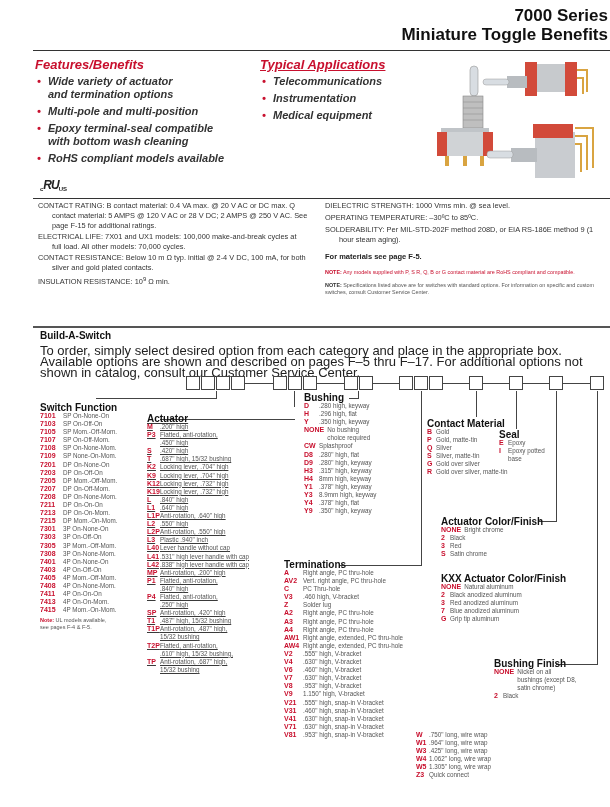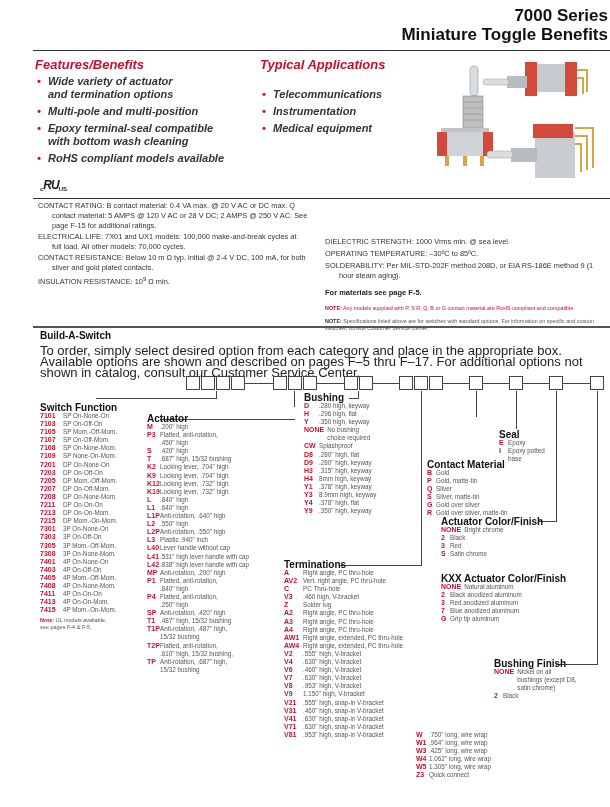--- a/index.html
+++ b/index.html
@@ -44,21 +44,21 @@
 
 <div class="abs" style="left:35px;top:57px;width:200px;">
   <div class="sec-h" style="margin-bottom:3px;">Features/Benefits</div>
   <div class="bul" style="width:155px;">Wide variety of actuator and termination options</div>
   <div class="bul">Multi-pole and multi-position</div>
   <div class="bul" style="width:190px;">Epoxy terminal-seal compatible with bottom wash cleaning</div>
   <div class="bul">RoHS compliant models available</div>
 </div>
 
 <div class="abs" style="left:260px;top:57px;width:150px;">
-  <div class="sec-h" style="margin-bottom:16px;">Typical Applications</div>
+  <div class="sec-h" style="margin-bottom:3px;text-decoration:underline;">Typical Applications</div>
   <div class="bul">Telecommunications</div>
   <div class="bul">Instrumentation</div>
   <div class="bul">Medical equipment</div>
 </div>
 
 <div class="abs ul-logo" style="left:40px;top:178px;display:flex;align-items:flex-end;">
   <span style="font-size:6px;">c</span>
   <span style="font-size:12px;font-style:italic;letter-spacing:-1px;">RU</span>
   <span style="font-size:6px;">US</span>
 </div>
@@ -105,21 +105,21 @@
   <div class="spec">
     <p>CONTACT RATING: B contact material: 0.4 VA max. @ 20 V AC or DC max. Q contact material: 5 AMPS @ 120 V AC or 28 V DC; 2 AMPS @ 250 V AC. See page F-15 for additional ratings.</p>
     <p>ELECTRICAL LIFE: 7X01 and UX1 models: 100,000 make-and-break cycles at full load. All other models: 70,000 cycles.</p>
     <p>CONTACT RESISTANCE: Below 10 m Ω typ. initial @ 2-4 V DC, 100 mA, for both silver and gold plated contacts.</p>
     <p><span>INSULATION RESISTANCE: 10</span><sup style="font-size:6px;">9</sup><span> Ω min.</span></p>
   </div>
 </div>
 
 <div class="abs" style="left:325px;top:201px;width:282px;">
   <div class="spec">
-    <p style="margin-bottom:2px;margin-top:36px;">DIELECTRIC STRENGTH: 1000 Vrms min. @ sea level.</p>
+    <p style="margin-bottom:2px;">DIELECTRIC STRENGTH: 1000 Vrms min. @ sea level.</p>
     <p style="margin-bottom:2px;">OPERATING TEMPERATURE: –30ºC to 85ºC.</p>
     <p>SOLDERABILITY: Per MIL-STD-202F method 208D, or EIA RS-186E method 9 (1 hour steam aging).</p>
   </div>
   <div style="font-weight:bold;font-size:7.5px;color:#222;margin-top:7px;">For materials see page F-5.</div>
   <div class="note redn" style="margin-top:8px;"><b style="color:#c8102e;">NOTE:</b><span> Any models supplied with P, S R, Q, B or G contact material are RoHS compliant and compatible.</span></div>
   <div class="note" style="margin-top:6px;"><b>NOTE:</b><span> Specifications listed above are for switches with standard options. For information on specific and custom switches, consult Customer Service Center.</span></div>
 </div>
 
 <div class="hr thick" style="left:33px;right:0;top:326px;"></div>
 
@@ -277,21 +277,21 @@
         <span style="display: block;"><span>4P On-On-Mom.</span></span>
       </div>
       <div class="row">
         <span class="code c-sf" style="width: 20px; margin-right: 3px;">7415</span>
         <span style="display: block;"><span>4P Mom.-On-Mom.</span></span>
       </div>
     </div>
   <div style="font-size:5.5px;line-height:7px;color:#555;margin-top:3px;width:72px;"><b style="color:#c8102e;">Note:</b><span> UL models available, see pages F-4 &amp; F-5.</span></div>
 </div>
 
-<div class="abs" style="left:147px;top:414px;width:125px;">
+<div class="abs" style="left:147px;top:414px;width:125px;text-decoration:underline;">
   <div class="cat-h">Actuator</div>
   <div class="list" id="act-list">
       <div class="row">
         <span class="code c-act">M</span>
         <span style="display: block;"><span>.200" high</span></span>
       </div>
       <div class="row">
         <span class="code c-act">P3</span>
         <span style="display: block;"><span>Flatted, anti-rotation,</span><br><span>.450" high</span></span>
       </div>
@@ -559,21 +559,21 @@
         <span class="code c-ww">W5</span>
         <span style="display: block;"><span>1.305" long, wire wrap</span></span>
       </div>
       <div class="row">
         <span class="code c-ww">Z3</span>
         <span style="display: block;"><span>Quick connect</span></span>
       </div>
     </div>
 </div>
 
-<div class="abs" style="left:427px;top:419px;width:90px;margin-top:41px;">
+<div class="abs" style="left:427px;top:419px;width:90px;">
   <div class="cat-h">Contact Material</div>
   <div class="list" id="cm-list">
       <div class="row">
         <span class="code c-cm">B</span>
         <span style="display: block;"><span>Gold</span></span>
       </div>
       <div class="row">
         <span class="code c-cm">P</span>
         <span style="display: block;"><span>Gold, matte-tin</span></span>
       </div>

